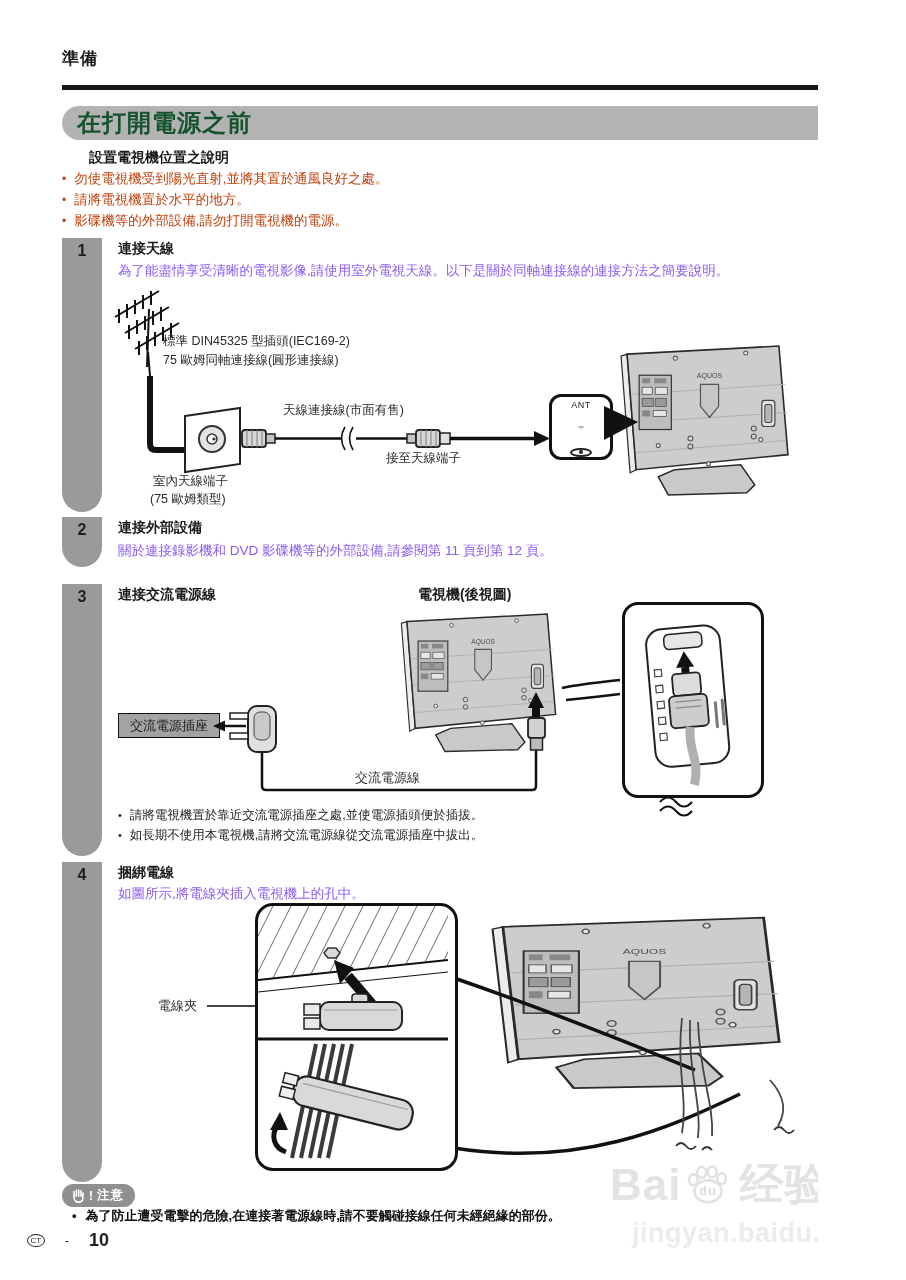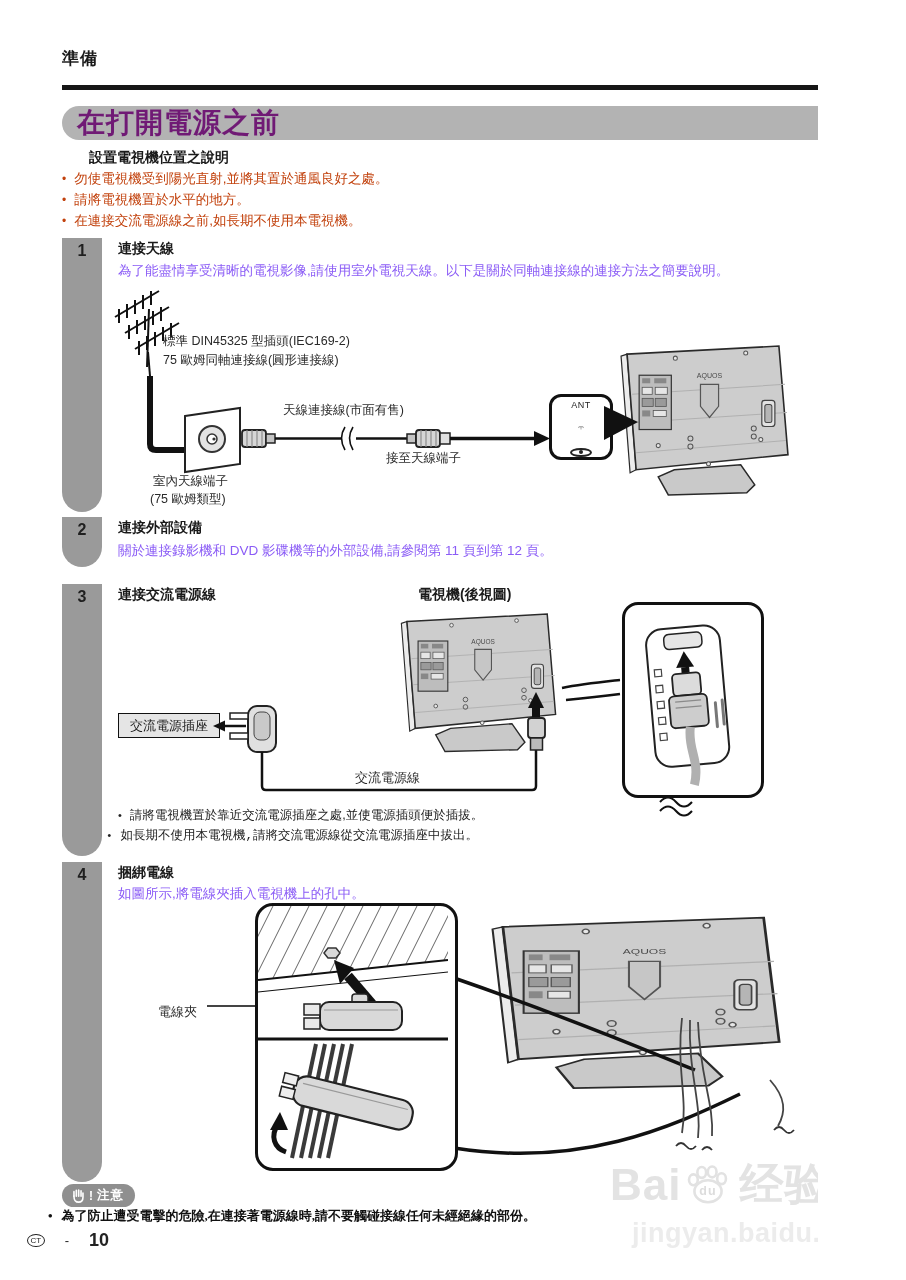--- a/index.html
+++ b/index.html
@@ -2,32 +2,32 @@
 <html><head>
 <meta charset="utf-8">
 <style>
   html,body{margin:0;padding:0;background:#fff;}
   .page{position:relative;width:818px;height:1280px;background:#ffffff;overflow:hidden;
         font-family:"Liberation Sans","DejaVu Sans",sans-serif;color:#1a1a1a;}
   .abs{position:absolute;}
   .kicker{font-size:17px;font-weight:bold;letter-spacing:1px;}
   .rule{background:#161616;}
   .pill{background:#b3b3b3;border-radius:17px;display:flex;align-items:center;}
-  .pill span{font-size:28px;font-weight:bold;color:#701a75;padding-left:15px;letter-spacing:1px;}
+  .pill span{font-size:24px;font-weight:bold;color:#14532d;padding-left:15px;letter-spacing:1px;}
   .h2{font-size:14px;font-weight:bold;}
   .body-text{font-size:13.5px;line-height:20px;color:#8b5cf6;}
   .small-label{font-size:12.5px;color:#2a2a2a;white-space:nowrap;}
   .bullet{font-size:13.5px;color:#c2410c;white-space:nowrap;}
   .bullet::before{content:"•";margin-right:8px;font-size:12px;}
   .bullet-sm{font-size:12.5px;color:#222;white-space:nowrap;}
   .bullet-sm::before{content:"•";margin-right:8px;font-size:11px;}
   .band{width:40px;background:#9a9a9a;border-radius:0 0 20px 20px;text-align:center;}
   .stepnum{font-size:16px;font-weight:bold;color:#1f1f1f;padding-top:4px;}
   .steptitle{font-size:14px;font-weight:bold;}
-  .boxlabel{border:1.5px solid #111;font-size:13px;display:flex;align-items:center;justify-content:center;background:#e5e5e5;white-space:nowrap;}
+  .boxlabel{border:1.5px solid #111;font-size:13px;display:flex;align-items:center;justify-content:center;background:#a3a3a3;white-space:nowrap;}
   .callout{background:#fff;border:3.5px solid #111;}
   .ant-callout{border-radius:12px;display:flex;flex-direction:column;align-items:center;z-index:3;}
   .ant-callout .ant-t{font-size:9px;color:#222;margin-top:3px;letter-spacing:0.5px;}
   .coax-circle{width:18px;height:18px;border:2px solid #222;border-radius:50%;display:flex;align-items:center;justify-content:center;margin-top:2px;}
   .coax-dot{width:4px;height:4px;background:#222;border-radius:50%;}
   .caution-pill{background:#8f8f8f;border-radius:12px;height:23px;display:inline-flex;align-items:center;padding:0 11px 0 8px;gap:4px;}
   .caution-pill .excl{color:#fff;font-weight:bold;font-size:12px;}
   .caution-pill .lbl{color:#fff;font-weight:bold;font-size:12.5px;letter-spacing:1px;}
   .caution-text{font-size:13px;font-weight:bold;color:#111;white-space:nowrap;}
   .caution-text::before{content:"•";margin-right:9px;}
@@ -77,21 +77,21 @@
 
   <div class="abs kicker" style="left:62px;top:47px;">準備</div>
   <div class="abs rule" style="left:62px;top:85px;width:783px;height:5px;"></div>
   <div class="abs pill" style="left:62px;top:106px;width:783px;height:34px;">
     <span>在打開電源之前</span>
   </div>
 
   <div class="abs h2" style="left:62px;top:149px;padding-left:27px;">設置電視機位置之說明</div>
   <div class="abs bullet" style="left:62px;top:170px;">勿使電視機受到陽光直射,並將其置於通風良好之處。</div>
   <div class="abs bullet" style="left:62px;top:191px;">請將電視機置於水平的地方。</div>
-  <div class="abs bullet" style="left:62px;top:212px;">在連接交流電源線之前,如長期不使用本電視機。</div>
+  <div class="abs bullet" style="left:62px;top:212px;">影碟機等的外部設備,請勿打開電視機的電源。</div>
 
   <div class="abs band" style="left:62px;top:238px;height:274px;">
     <div class="stepnum">1</div>
   </div>
   <div class="abs steptitle" style="left:118px;top:240px;">連接天線</div>
   <div class="abs body-text" style="left:118px;top:261px;width:770px;">為了能盡情享受清晰的電視影像,請使用室外電視天線。以下是關於同軸連接線的連接方法之簡要說明。</div>
 
   <svg class="abs" style="left:103px;top:283px;" width="90" height="85" viewBox="0 0 90 85">
     <g stroke="#111" stroke-width="2" fill="none">
       <line x1="44" y1="84" x2="46" y2="26"></line>
@@ -217,21 +217,21 @@
         <path d="M50,96 h26 M50,102 h26" stroke="#8a8a8a" stroke-width="1.2"></path>
         <path d="M63,122 C58,144 70,156 62,180" stroke="#b0b0b0" stroke-width="9" fill="none"></path>
       </g>
     </svg>
   </div>
   <svg class="abs" style="left:656px;top:794px;" width="40" height="24" viewBox="0 0 40 24">
     <path d="M4,8 q8,-9 16,0 t16,0 M4,17 q8,-9 16,0 t16,0" stroke="#111" stroke-width="2" fill="none"></path>
   </svg>
 
   <div class="abs bullet-sm" style="left:118px;top:807px;">請將電視機置於靠近交流電源插座之處,並使電源插頭便於插拔。</div>
-  <div class="abs bullet-sm" style="left:106px;top:827px;font-family:Liberation Mono, monospace;">如長期不使用本電視機,請將交流電源線從交流電源插座中拔出。</div>
+  <div class="abs bullet-sm" style="left:118px;top:827px;">如長期不使用本電視機,請將交流電源線從交流電源插座中拔出。</div>
 
   <div class="abs band" style="left:62px;top:862px;height:320px;">
     <div class="stepnum">4</div>
   </div>
   <div class="abs steptitle" style="left:118px;top:864px;">捆綁電線</div>
   <div class="abs body-text" style="left:118px;top:884px;">如圖所示,將電線夾插入電視機上的孔中。</div>
 
   <svg class="abs" style="left:477px;top:913px;z-index:1;" width="316" height="190" viewBox="0 0 183 165" preserveAspectRatio="none">
     <use href="#tvback"></use>
   </svg>
@@ -293,32 +293,32 @@
         <rect x="34" y="182" width="122" height="30" rx="13" fill="#d9d9d9" stroke="#222" stroke-width="2.2"></rect>
         <path d="M42,190 h108" stroke="#999" stroke-width="1.2"></path>
         <rect x="22" y="184" width="14" height="10" fill="#eee" stroke="#222" stroke-width="1.5"></rect>
         <rect x="22" y="198" width="14" height="10" fill="#eee" stroke="#222" stroke-width="1.5"></rect>
       </g>
       <path d="M28,246 C16,242 12,230 20,218" stroke="#111" stroke-width="5" fill="none"></path>
       <polygon points="12,224 22,206 30,224" fill="#111"></polygon>
     </svg>
   </div>
 
-  <div class="abs small-label" style="left:158px;top:997px;font-size:13px;margin-top:6px;">電線夾</div>
+  <div class="abs small-label" style="left:158px;top:997px;font-size:13px;">電線夾</div>
   <div class="abs" style="left:207px;top:1005px;width:113px;height:1.8px;background:#444;"></div>
 
   <div class="abs caution-pill" style="left:62px;top:1184px;">
     <svg width="15" height="15" viewBox="0 0 13 14">
       <path d="M3.2,7.6 V3.4 M5.4,7.6 V2.2 M7.6,7.6 V1.8 M9.8,7.6 V2.6" stroke="#fff" stroke-width="1.5" fill="none" stroke-linecap="round"></path>
       <path d="M3.2,7.6 c0,3.4 1.6,5.6 4.4,5.6 c2.6,0 4,-1.8 4,-4.6 V4.6" stroke="#fff" stroke-width="1.5" fill="none" stroke-linecap="round"></path>
     </svg>
     <span class="excl">!</span>
     <span class="lbl">注意</span>
   </div>
-  <div class="abs caution-text" style="left:48px;top:1207px;font-family:Liberation Serif, serif;">為了防止遭受電擊的危險,在連接著電源線時,請不要觸碰接線任何未經絕緣的部份。</div>
+  <div class="abs caution-text" style="left:72px;top:1207px;">為了防止遭受電擊的危險,在連接著電源線時,請不要觸碰接線任何未經絕緣的部份。</div>
 
   <div class="abs footer" style="left:27px;top:1230px;">
     <span class="ct-oval">CT</span>
     <span>-</span>
     <span class="pgnum">10</span>
   </div>
 
   <div class="abs wm" style="left:610px;top:1155px;">
     <div class="wm-row1">
       <span>Bai</span>

